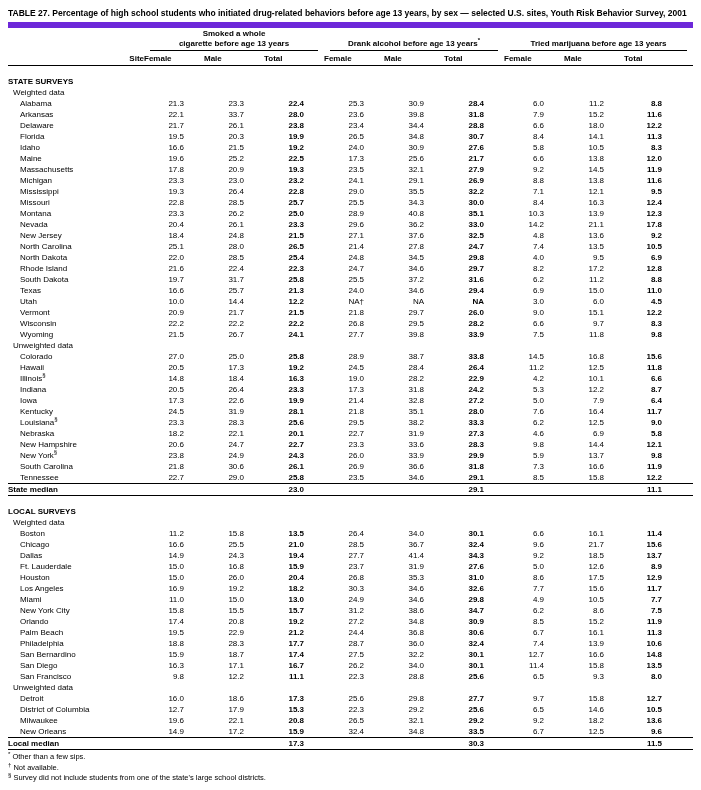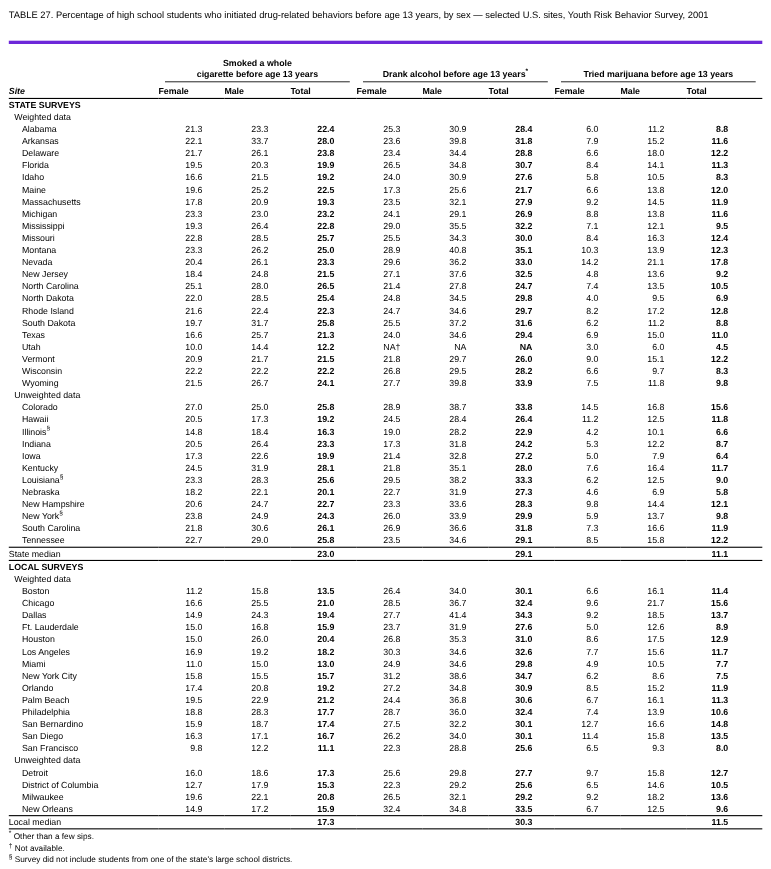--- a/index.html
+++ b/index.html
@@ -5,42 +5,42 @@
   * { margin:0; padding:0; box-sizing:border-box; }
   html,body { background:#fff; }
   body {
     width:701px; height:790px; overflow:hidden;
     color:#000;
     font-family:"Liberation Sans", sans-serif;
     font-size:8px;
     padding:8px 8px 0 8px;
   }
   .title{
-    font-weight:normal; font-size:8.5px; line-height:11px;
-    padding-bottom:18px; border-bottom:3px solid #6d28d9;
+    font-weight:bold; font-size:8.5px; line-height:11px;
+    padding-bottom:3px; border-bottom:6px solid #6d28d9;
   }
-  table{ border-collapse:collapse; width:685px; margin-top:13px; table-layout:fixed; }
+  table{ border-collapse:collapse; width:685px; margin-top:1px; table-layout:fixed; }
   th,td{ font-size:8px; line-height:11px; vertical-align:bottom; padding:0; overflow:hidden; white-space:nowrap; }
   th.group{ font-weight:bold; vertical-align:bottom; }
   .group-inner{
     text-align:center; white-space:pre-line; line-height:10px;
     border-bottom:1px solid #000; margin:0 6px; padding-bottom:1px;
   }
   tr.colhead th{ border-bottom:1px solid #000; font-weight:bold; padding-top:2px; padding-bottom:1px; }
-  th.site-head{ text-align:left;font-style:italic; }
+  th.site-head{ text-align:right; }
   th.sub{ text-align:left; padding-right:16px; }
   th.sub.last{ padding-right:30px; }
   td.site{ text-align:left; }
   td.num{ text-align:right; padding-right:20px; }
   td.num.total{ font-weight:bold; }
   td.num.last{ padding-right:31px; }
-  tr.section td{ font-weight:bold; padding-top:0; }
+  tr.section td{ font-weight:bold; padding-top:10px; }
   tr.subsection td{ font-weight:normal; padding-left:5px; }
   tr.data td.site{ padding-left:12px; }
-  tr.median td{ font-weight:normal; border-top:1px solid #000; border-bottom:1px solid #000; }
+  tr.median td{ font-weight:bold; border-top:1px solid #000; border-bottom:1px solid #000; }
   .footnotes{ margin-top:2px; font-size:7.5px; line-height:10.5px; }
   sup{ font-size:6px; vertical-align:super; line-height:0; }
 </style>
 </head>
 <body>
 
 <div class="page">
 
   <div class="title">TABLE 27. Percentage of high school students who initiated drug-related behaviors before age 13 years, by sex — selected U.S. sites, Youth Risk Behavior Survey, 2001</div>
 

